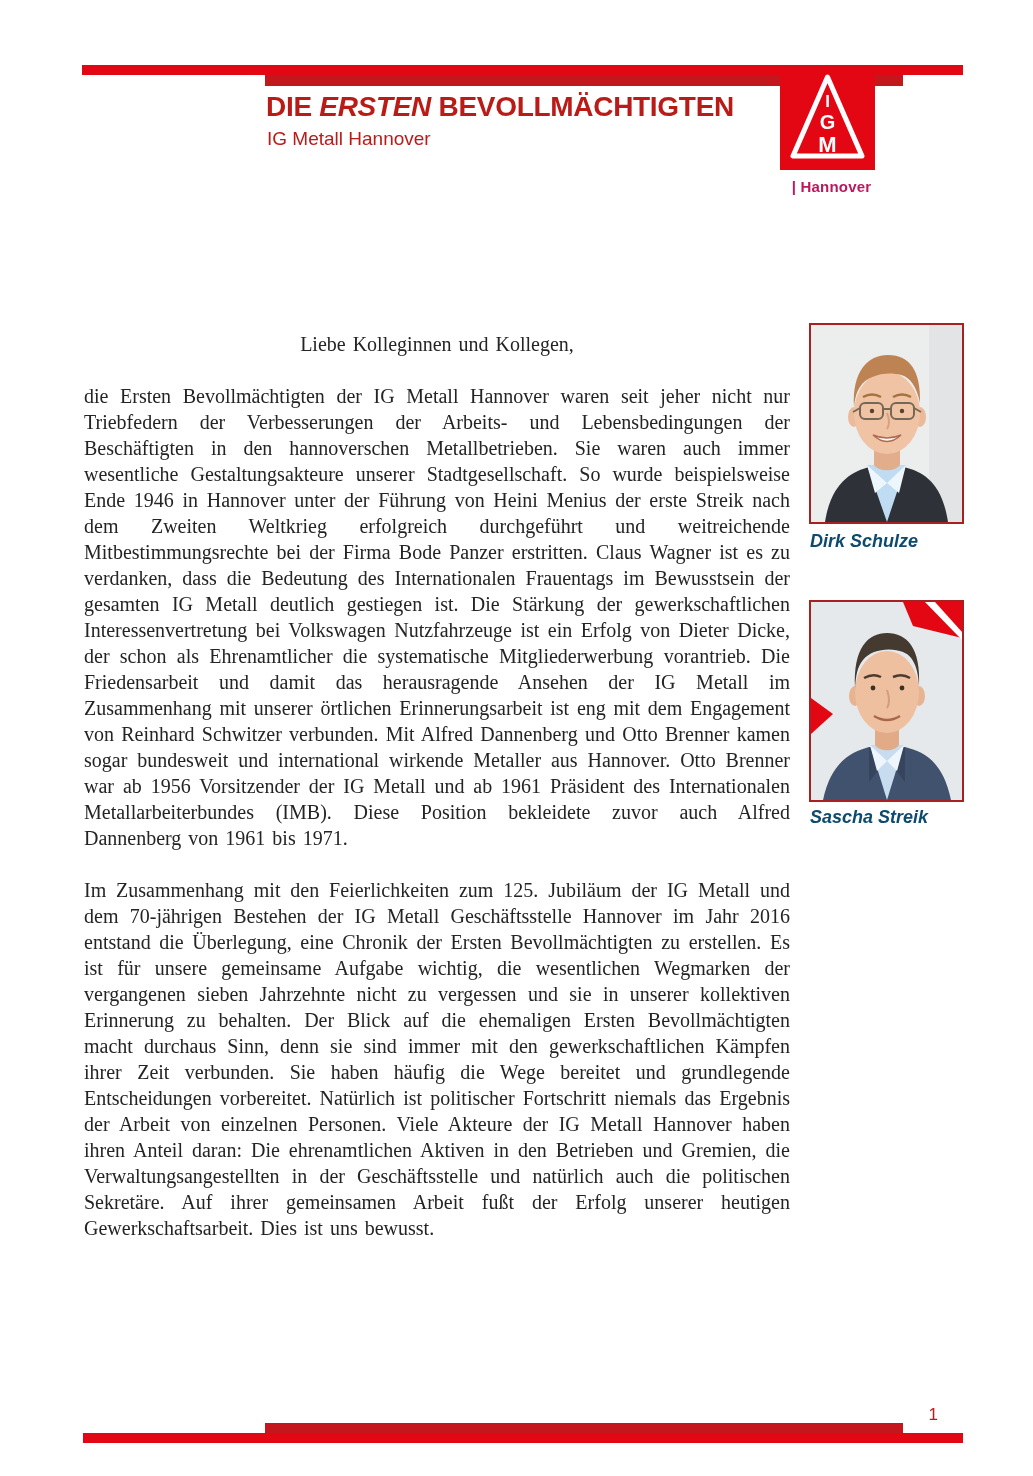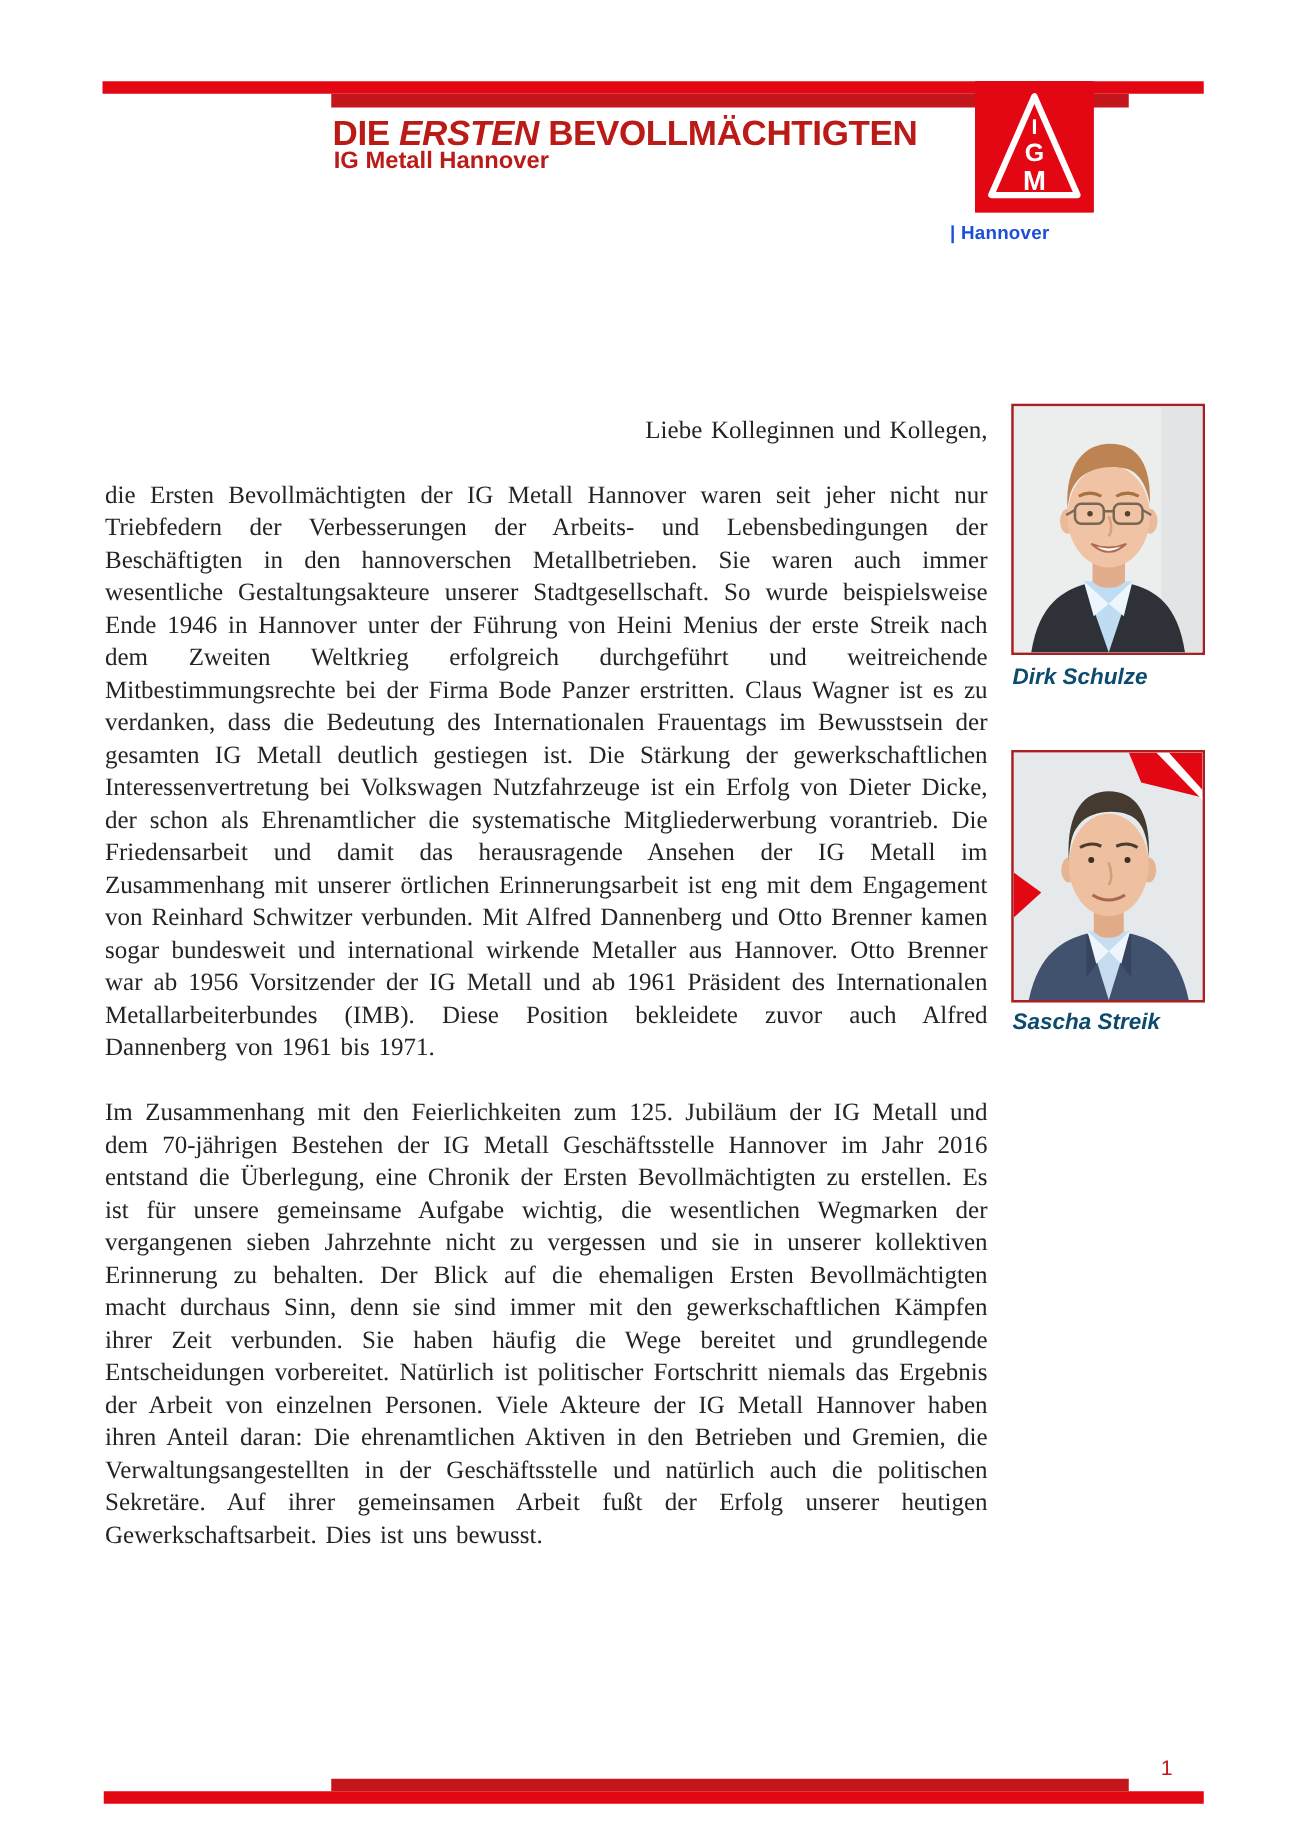--- a/index.html
+++ b/index.html
@@ -20,42 +20,42 @@
   .rule-bottom-dark  { left: 265px; top: 1423px; width: 638px; height: 10px; background: #c3161d; }
   .rule-bottom-bright{ left: 83px;  top: 1433px; width: 880px; height: 10px; background: #e30613; }
   
   .logo-box {
     position: absolute; left: 780px; top: 65px; width: 95px; height: 105px;
     background: #e30613;
   }
   .logo-box svg { display: block; width: 100%; height: 100%; }
   .logo-region {
     position: absolute; left: 760px; top: 178px; width: 143px;
-    text-align: left; font-size: 15px; font-weight: bold; color: #1d4ed8;
+    text-align: center; font-size: 15px; font-weight: bold; color: #be185d;
     letter-spacing: 0.2px;
   }
   
   .title {
     position: absolute; left: 266px; top: 91px;
     font-size: 28px; font-weight: bold; color: #bb1b17;
     letter-spacing: -0.3px; white-space: nowrap;
   }
   .title em { font-style: italic; }
   .subtitle {
-    position: absolute; left: 267px; top: 118px;
-    font-size: 19px; font-weight: bold; color: #bb1b17;
+    position: absolute; left: 267px; top: 128px;
+    font-size: 19px; font-weight: normal; color: #bb1b17;
   }
   
   .body-col {
     position: absolute; left: 84px; top: 331px; width: 706px;
     font-family: "Liberation Serif", "DejaVu Serif", serif;
     font-size: 20px; line-height: 26px; color: #242424;
   }
   .body-col p { margin: 0 0 26px 0; text-align: justify; word-spacing: 2px; }
-  .body-col p.greeting { text-align: right; }
+  .body-col p.greeting { text-align: center; }
   
   .photo {
     position: absolute; width: 155px; border: 2px solid #a92023; background: #e9eaec;
   }
   .photo svg { display: block; width: 100%; height: 100%; }
   .photo-1 { left: 809px; top: 323px; height: 201px; }
   .photo-2 { left: 809px; top: 600px; height: 202px; }
   .photo-caption {
     position: absolute; left: 810px; width: 170px;
     font-size: 18px; font-weight: bold; font-style: italic; color: #0c4a6e;

